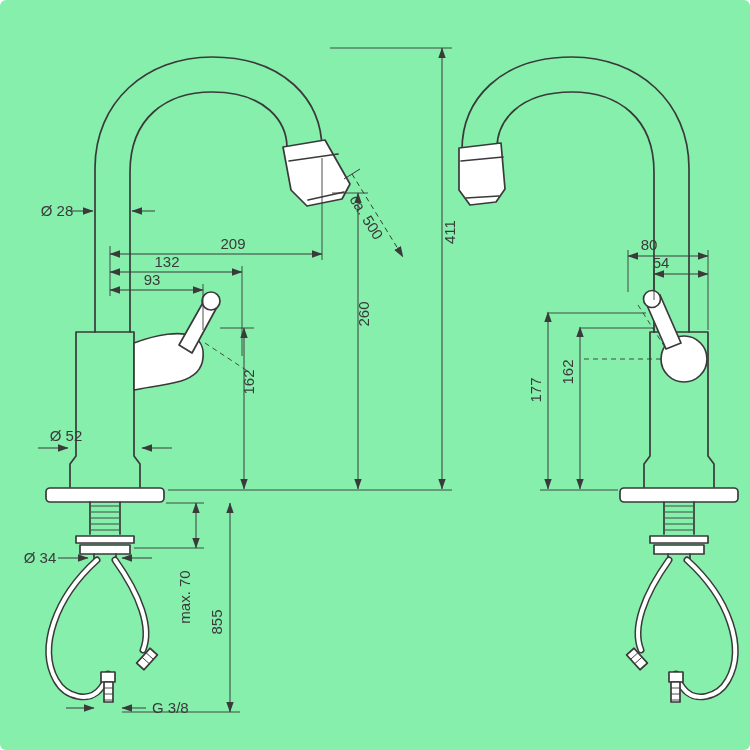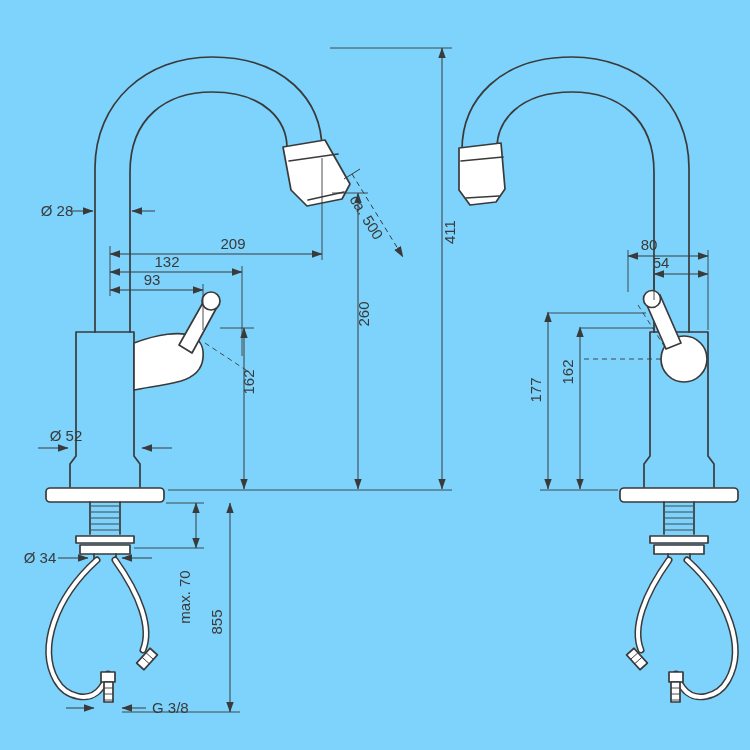--- a/index.html
+++ b/index.html
@@ -1,16 +1,16 @@
 <!DOCTYPE html>
 <html><head>
 <meta charset="utf-8">
 <style>
   html,body{margin:0;padding:0;background:#fff;}
-  .canvas{width:750px;height:750px;background:#7dd3fc;position:relative;overflow:hidden;}
+  .canvas{width:750px;height:750px;background:#86efac;position:relative;overflow:hidden;border-radius:6px;}
   svg{display:block;}
   .o{fill:none;stroke:#3a3a3a;stroke-width:1.7;stroke-linejoin:round;stroke-linecap:round;}
   .of{fill:#ffffff;stroke:#3a3a3a;stroke-width:1.7;stroke-linejoin:round;}
   .d{stroke:#3a3a3a;stroke-width:1;fill:none;}
   .e{stroke:#3a3a3a;stroke-width:0.9;fill:none;}
   .dash{stroke-dasharray:5 4;}
   .ho{stroke:#3a3a3a;stroke-width:7;fill:none;stroke-linecap:round;}
   .hi{stroke:#ffffff;stroke-width:4;fill:none;stroke-linecap:round;}
   text{font:15px "Liberation Sans", sans-serif;fill:#3a3a3a;}
   .lbl{text-anchor:middle;}

